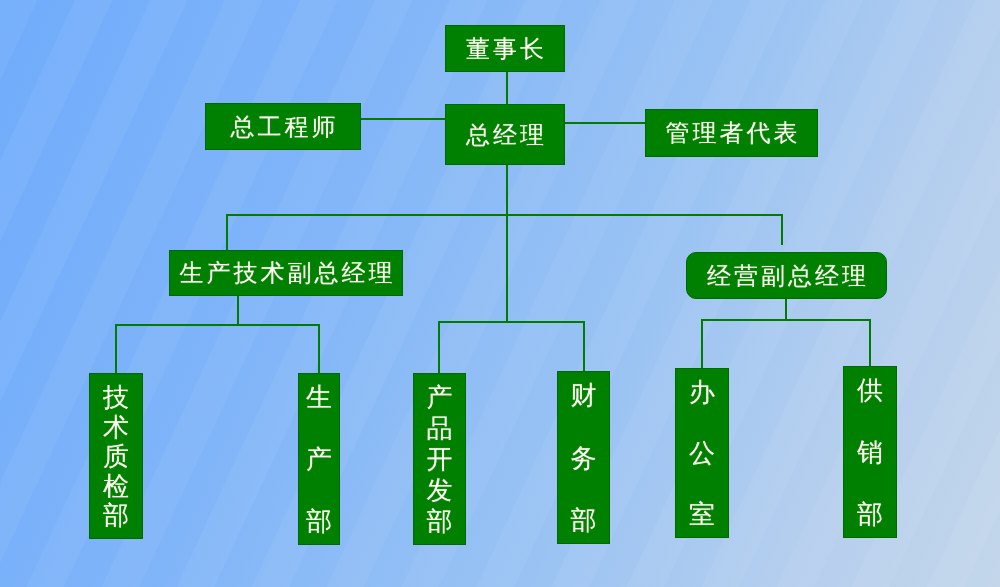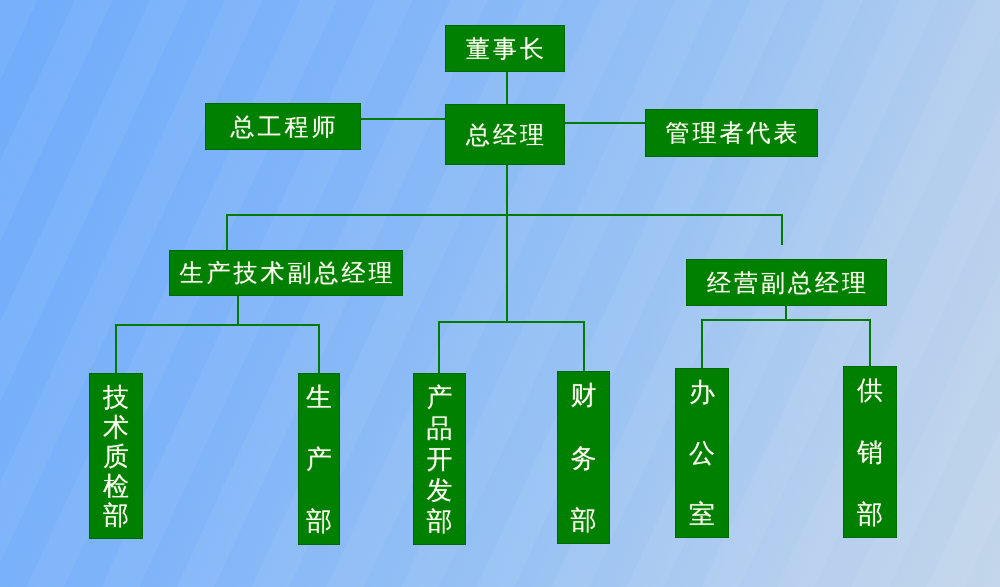--- a/index.html
+++ b/index.html
@@ -84,21 +84,21 @@
   <div class="box hbox" style="left:445px; top:104px; width:120px; height:61px;">
     <span>总经理</span>
   </div>
   <div class="box hbox" style="left:645px; top:109px; width:173px; height:48px;">
     <span>管理者代表</span>
   </div>
 
   <div class="box hbox" style="left:121px; top:250px; width:234px; height:46px;margin-left:48px;">
     <span>生产技术副总经理</span>
   </div>
-  <div class="box hbox" style="left:686px; top:259px; width:201px; height:47px;">
+  <div class="box hbox" style="left:686px; top:252px; width:201px; height:47px;border-radius:10px;">
     <span>经营副总经理</span>
   </div>
 
   <div class="box vbox" style="left:89px; top:373px; width:54px; height:166px;">
       <span>技</span>
       <span>术</span>
       <span>质</span>
       <span>检</span>
       <span>部</span>
     </div>

